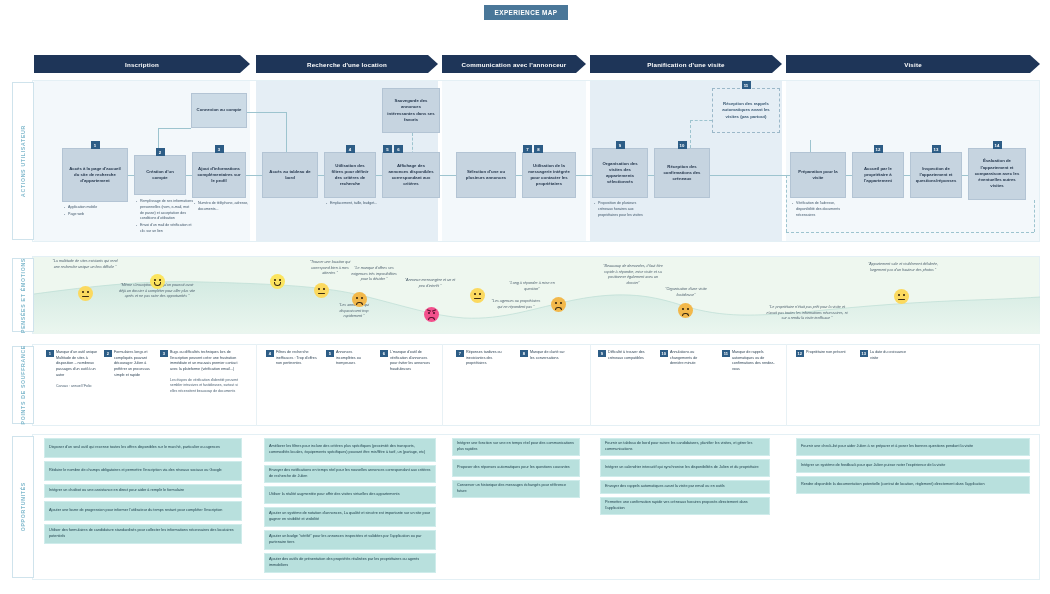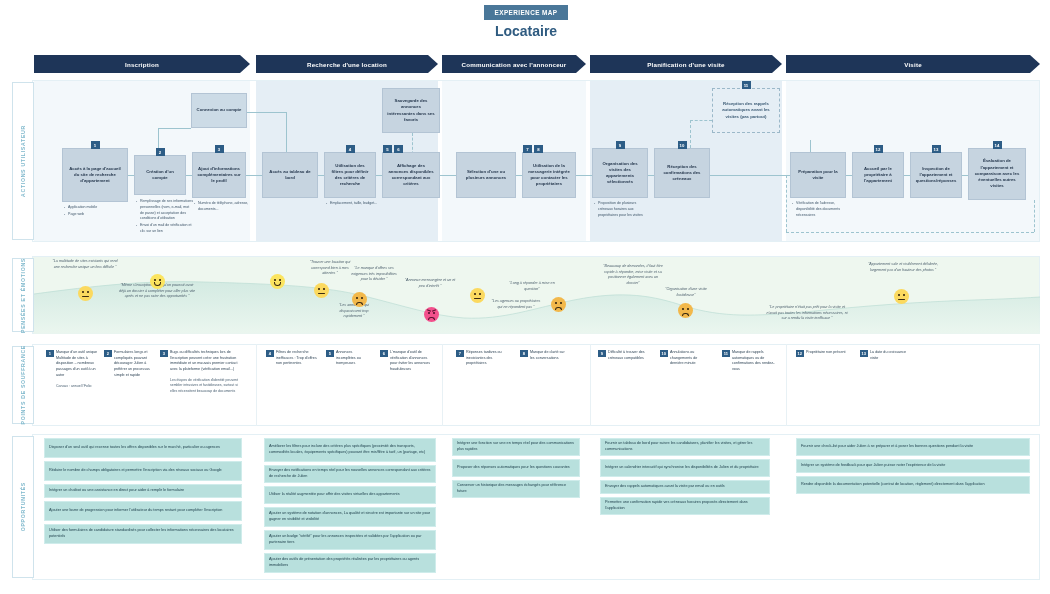--- a/index.html
+++ b/index.html
@@ -137,21 +137,20 @@
   }
 
   .sep { position:absolute; background:#e8f1f5; width:1px; }
 </style>
 </head>
 <body>
 
 <div class="canvas">
 
   <div class="hdr-badge">EXPERIENCE MAP</div>
-  <div class="hdr-title">Locataire</div>
 
   <div class="phase" style="left:34px;width:216px;">Inscription</div>
   <div class="phase" style="left:256px;width:182px;">Recherche d'une location</div>
   <div class="phase" style="left:442px;width:144px;">Communication avec l'annonceur</div>
   <div class="phase" style="left:590px;width:192px;">Planification d'une visite</div>
   <div class="phase" style="left:786px;width:254px;">Visite</div>
 
   <div class="coltint" style="left:34px;width:216px;background:#f3f8fb;"></div>
   <div class="coltint" style="left:256px;width:182px;background:#e5eef5;"></div>
   <div class="coltint" style="left:442px;width:144px;background:#f3f8fb;"></div>

